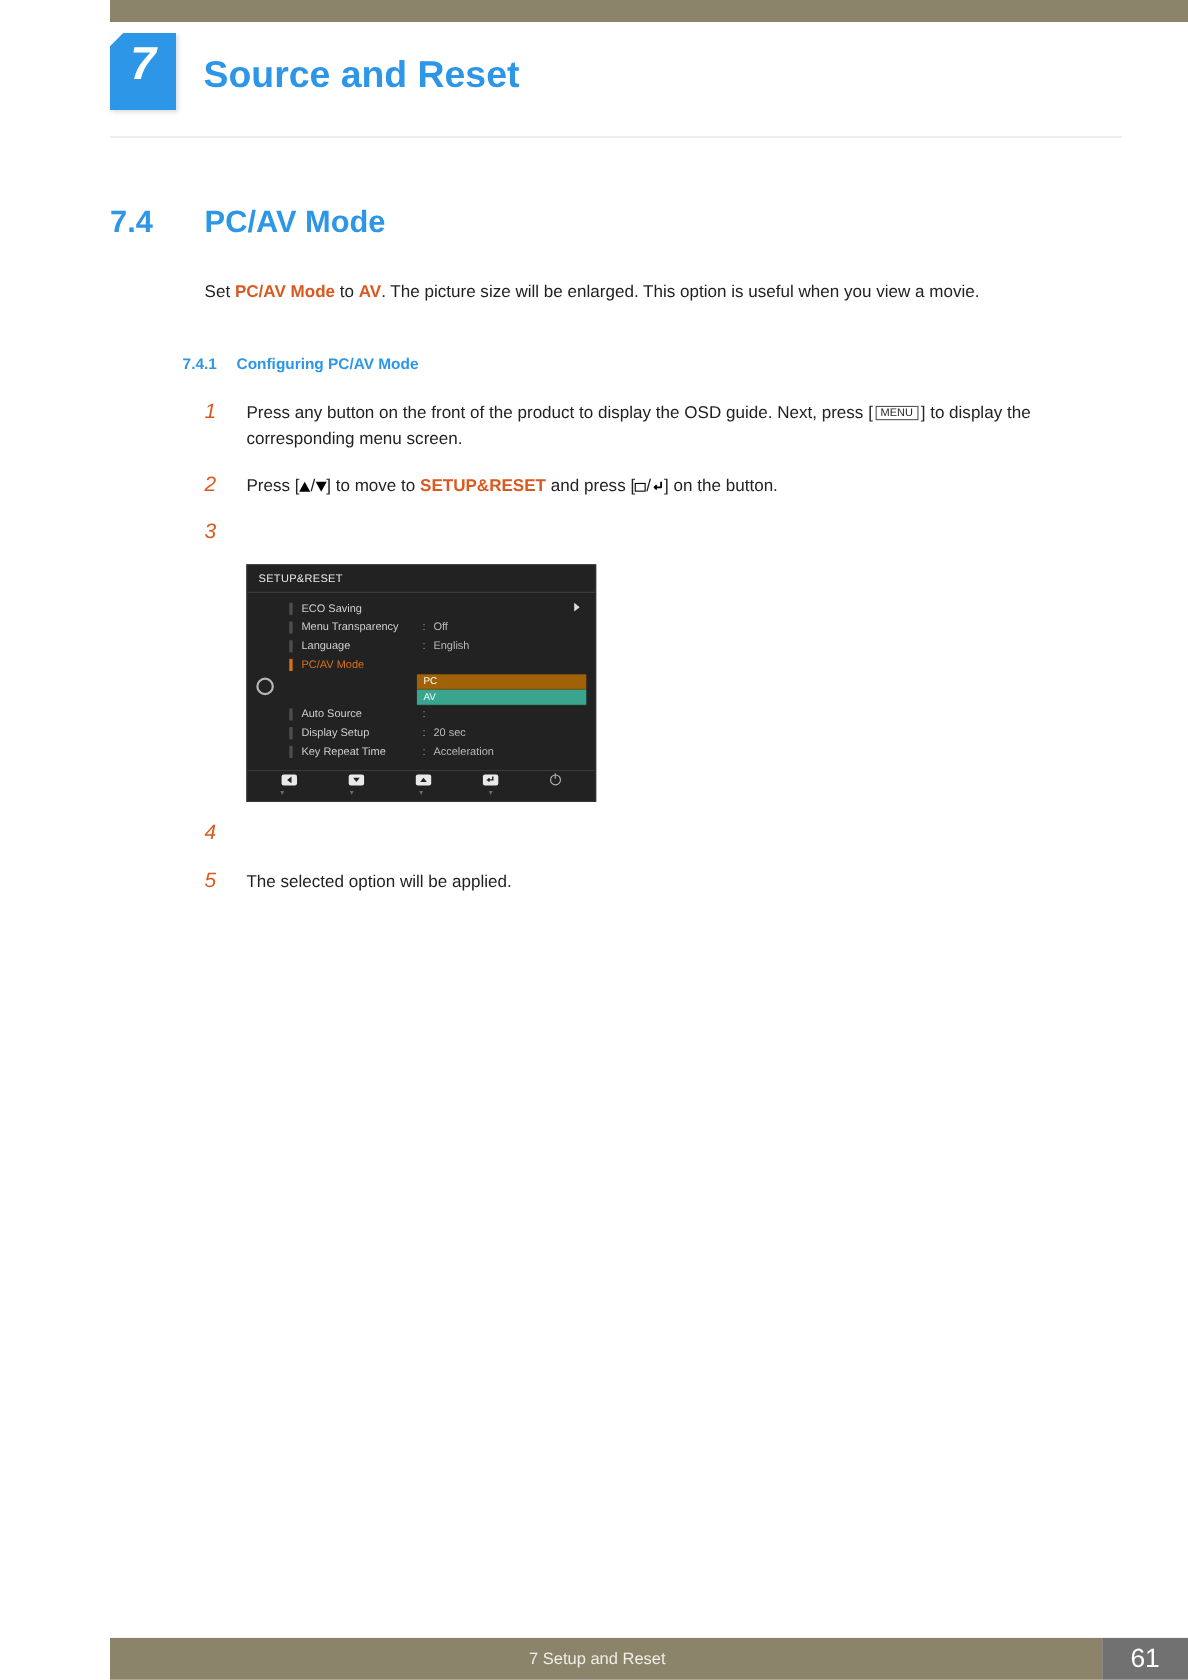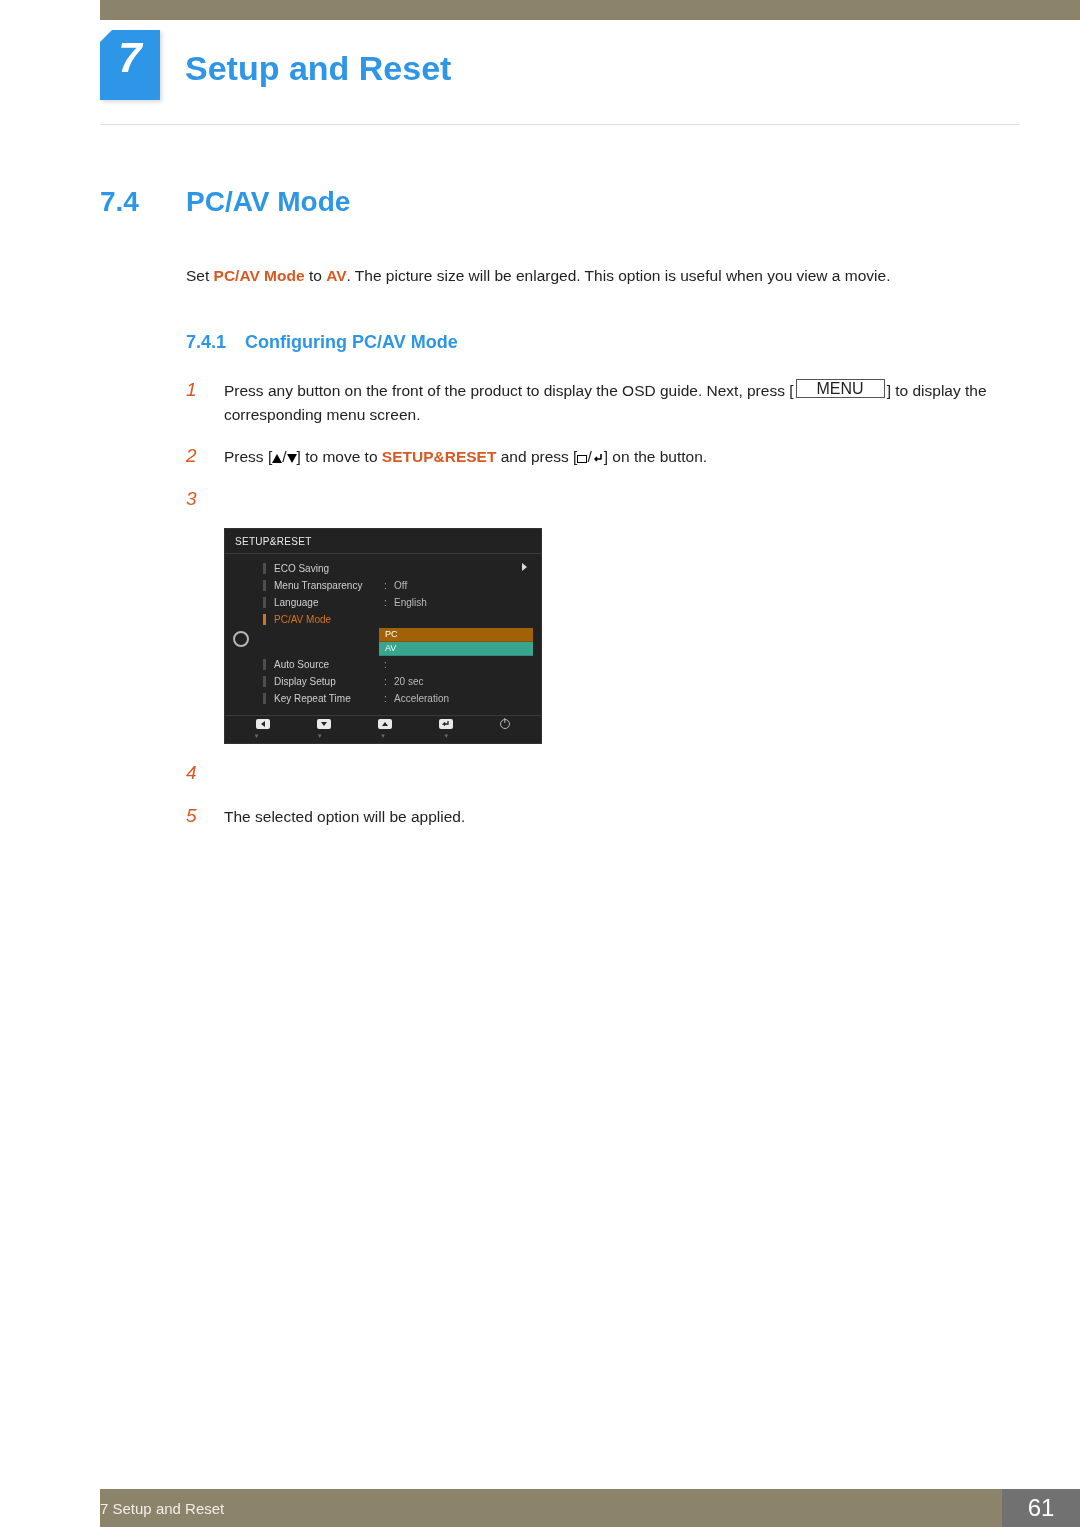--- a/index.html
+++ b/index.html
@@ -53,36 +53,36 @@
   }
   .divider {
     position: absolute;
     top: 124px; left: 100px; right: 60px;
     height: 1px; background: #e0e0e0;
   }
   .section {
     position: absolute;
     top: 186px; left: 100px; right: 60px;
   }
-  .sec-row { display: flex; gap: 26px; align-items: baseline; margin-bottom: 46px;}
+  .sec-row { display: flex; gap: 26px; align-items: baseline; margin-bottom: 36px;}
   .sec-num { color: #2d96e6; font-size: 28px; font-weight: bold; width: 60px;}
   .sec-title { color: #2d96e6; font-size: 28px; font-weight: bold;}
   .intro { margin-left: 86px; margin-bottom: 44px; font-size: 15.5px; line-height: 1.55;}
   .bold-orange { color: #d95a20; font-weight: bold;}
-  .subsec { margin-left: 86px; color: #2d96e6; font-size: 18px; font-weight: bold; margin-bottom: 22px;}
+  .subsec { margin-left: 66px; color: #2d96e6; font-size: 14px; font-weight: bold; margin-bottom: 22px;}
   .subsec .sub-num { margin-right: 14px;}
   ol.steps { list-style: none; margin-left: 86px;}
   ol.steps > li { display: flex; gap: 20px; margin-bottom: 14px; font-size: 15.5px; line-height: 1.55; align-items: baseline;}
   .step-num { color: #d95a20; font-style: italic; font-size: 19px; width: 18px; flex-shrink: 0;}
   .step-body { flex: 1;}
   .menu-key {
     display: inline-block;
     border: 1px solid #555;
-    font-size: 16px;
-    padding: 1px 20px 0px;
+    font-size: 10px;
+    padding: 1px 4px 0px;
     line-height: 1;
     vertical-align: 2px;
     margin: 0 2px;
   }
   .tri-up, .tri-down { display: inline-block; vertical-align: -1px;}
   .tri-up { width:0;height:0;border-left:5px solid transparent;border-right:5px solid transparent;border-bottom:9px solid #000;}
   .tri-down { width:0;height:0;border-left:5px solid transparent;border-right:5px solid transparent;border-top:9px solid #000;}
   .sq-icon { display:inline-block; width:10px; height:8.5px; border:1.5px solid #000; vertical-align: -1px;}
   .enter-icon svg { vertical-align: -2px;}
   .osd-wrap { margin: 6px 0 14px 124px;}
@@ -134,33 +134,33 @@
   .osd-foot-power { width:10px;height:10px;border:1.4px solid #b8b8b8;border-radius:50%;position:relative;}
   .osd-foot-power::before{content:"";position:absolute;left:50%;top:-2px;width:1.4px;height:5px;background:#b8b8b8;transform:translateX(-50%);}
   .osd-footer-row2 { display:flex; justify-content:space-around; padding-bottom:3px;}
   .osd-footer-row2 span{ color:#6c6c6c; font-size:7px; width:14px; text-align:center;}
   .footer {
     position: absolute;
     bottom: 0; left: 0; right: 0;
     display: flex; align-items: stretch;
     height: 38px;
   }
-  .footer-bar { flex:1; background:#8b836a; margin-left:100px; display:flex; align-items:center; justify-content:flex-start; color:#f0eee8; font-size:15px; padding-right:16px;}
+  .footer-bar { flex:1; background:#8b836a; margin-left:100px; display:flex; align-items:center; justify-content:center; color:#f0eee8; font-size:15px; padding-right:16px;}
   .footer-page { width:78px; background:#717171; color:#fff; font-size:24px; display:flex; align-items:center; justify-content:center;}
 </style>
 </head>
 <body>
 
 <div class="top-bar"></div>
 
 <div class="header">
   <div class="chap-badge">
     <span>7</span>
   </div>
-  <div class="chap-title">Setup and Reset</div>
+  <div class="chap-title">Source and Reset</div>
 </div>
 
 <div class="divider"></div>
 
 <div class="section">
   <div class="sec-row">
     <div class="sec-num">7.4</div>
     <div class="sec-title">PC/AV Mode</div>
   </div>
 

